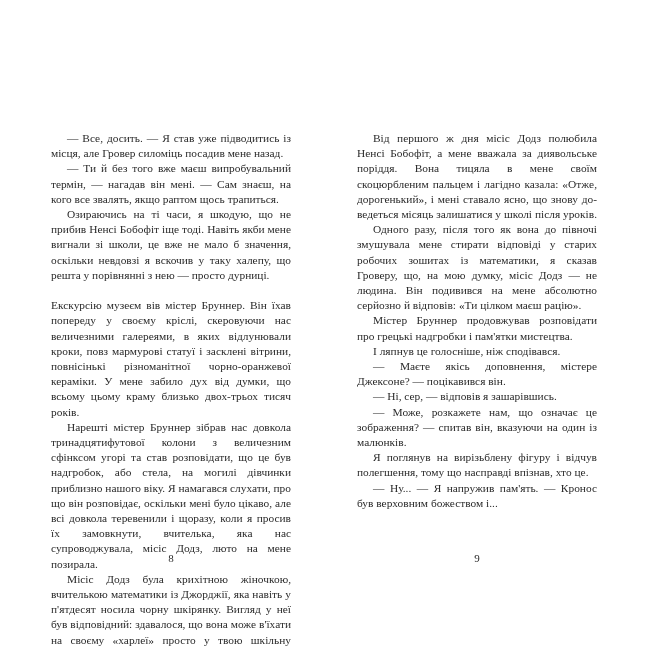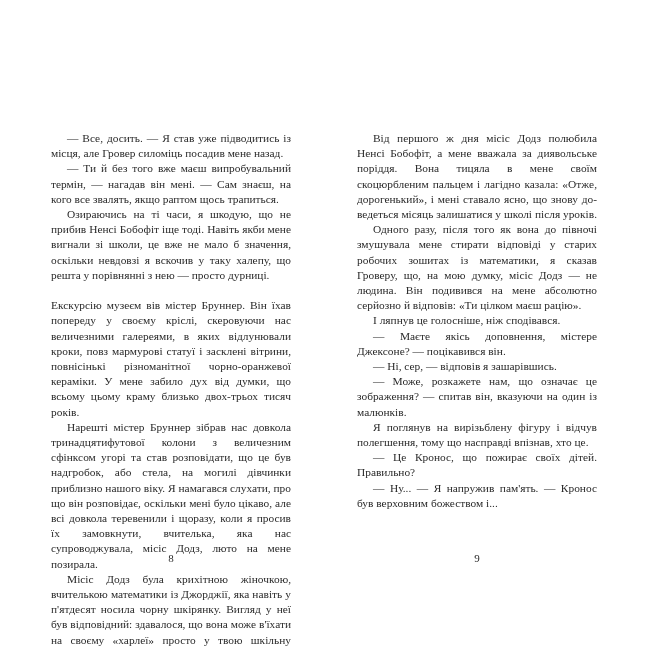--- a/index.html
+++ b/index.html
@@ -33,22 +33,22 @@
   <div class="gap"></div>
   <p class="p noindent">Екскурсію музеєм вів містер Бруннер. Він їхав попереду у своєму кріслі, скеровуючи нас величезними галереями, в яких відлунювали кроки, повз мармурові статуї і за­склені вітрини, повнісінькі різноманітної чорно-оранже­вої кераміки. У мене забило дух від думки, що всьому цьому краму близько двох-трьох тисяч років.</p>
   <p class="p">Нарешті містер Бруннер зібрав нас довкола тринад­цятифутової колони з величезним сфінксом угорі та став розповідати, що це був надгробок, або стела, на могилі дівчинки приблизно нашого віку. Я намагався слухати, про що він розповідає, оскільки мені було цікаво, але всі довкола теревенили і щоразу, коли я просив їх замовк­нути, вчителька, яка нас супроводжувала, місіс Додз, люто на мене позирала.</p>
   <p class="p">Місіс Додз була крихітною жіночкою, вчителькою математики із Джорджії, яка навіть у п'ятдесят носила чорну шкірянку. Вигляд у неї був відповідний: здава­лося, що вона може в'їхати на своєму «харлеї» просто у твою шкільну шафку. Вона з'явилася в Єнсі з пів року тому, коли в нашого колишнього математика стався нер­вовий розлад.</p>
 </div>
 <div class="pagenum left">8</div>
 
 <div class="page right">
   <p class="p">Від першого ж дня місіс Додз полюбила Ненсі Бобо­фіт, а мене вважала за диявольське поріддя. Вона тиця­ла в мене своїм скоцюрбленим пальцем і лагідно казала: «Отже, дорогенький», і мені ставало ясно, що знову до­ведеться місяць залишатися у школі після уроків.</p>
   <p class="p">Одного разу, після того як вона до півночі змушува­ла мене стирати відповіді у старих робочих зошитах із математики, я сказав Гроверу, що, на мою думку, місіс Додз — не людина. Він подивився на мене абсолютно серйозно й відповів: «Ти цілком маєш рацію».</p>
+  <p class="p">Містер Бруннер продовжував розповідати про грецькі надгробки і пам'ятки мистецтва.</p>
   <p class="p">І ляпнув це голосніше, ніж сподівався.</p>
   <p class="p">— Маєте якісь доповнення, містере Джексоне? — поцікавився він.</p>
   <p class="p">— Ні, сер, — відповів я зашарівшись.</p>
   <p class="p">— Може, розкажете нам, що означає це зображен­ня? — спитав він, вказуючи на один із малюнків.</p>
   <p class="p">Я поглянув на вирізьблену фігуру і відчув полегшен­ня, тому що насправді впізнав, хто це.</p>
-  <p class="p">— Це Кронос, що пожирає своїх дітей. Правильно?</p>
   <p class="p">— Ну... — Я напружив пам'ять. — Кронос був вер­ховним божеством і...</p>
 
 </div>
 <div class="pagenum right">9</div>
 
 </body></html>

